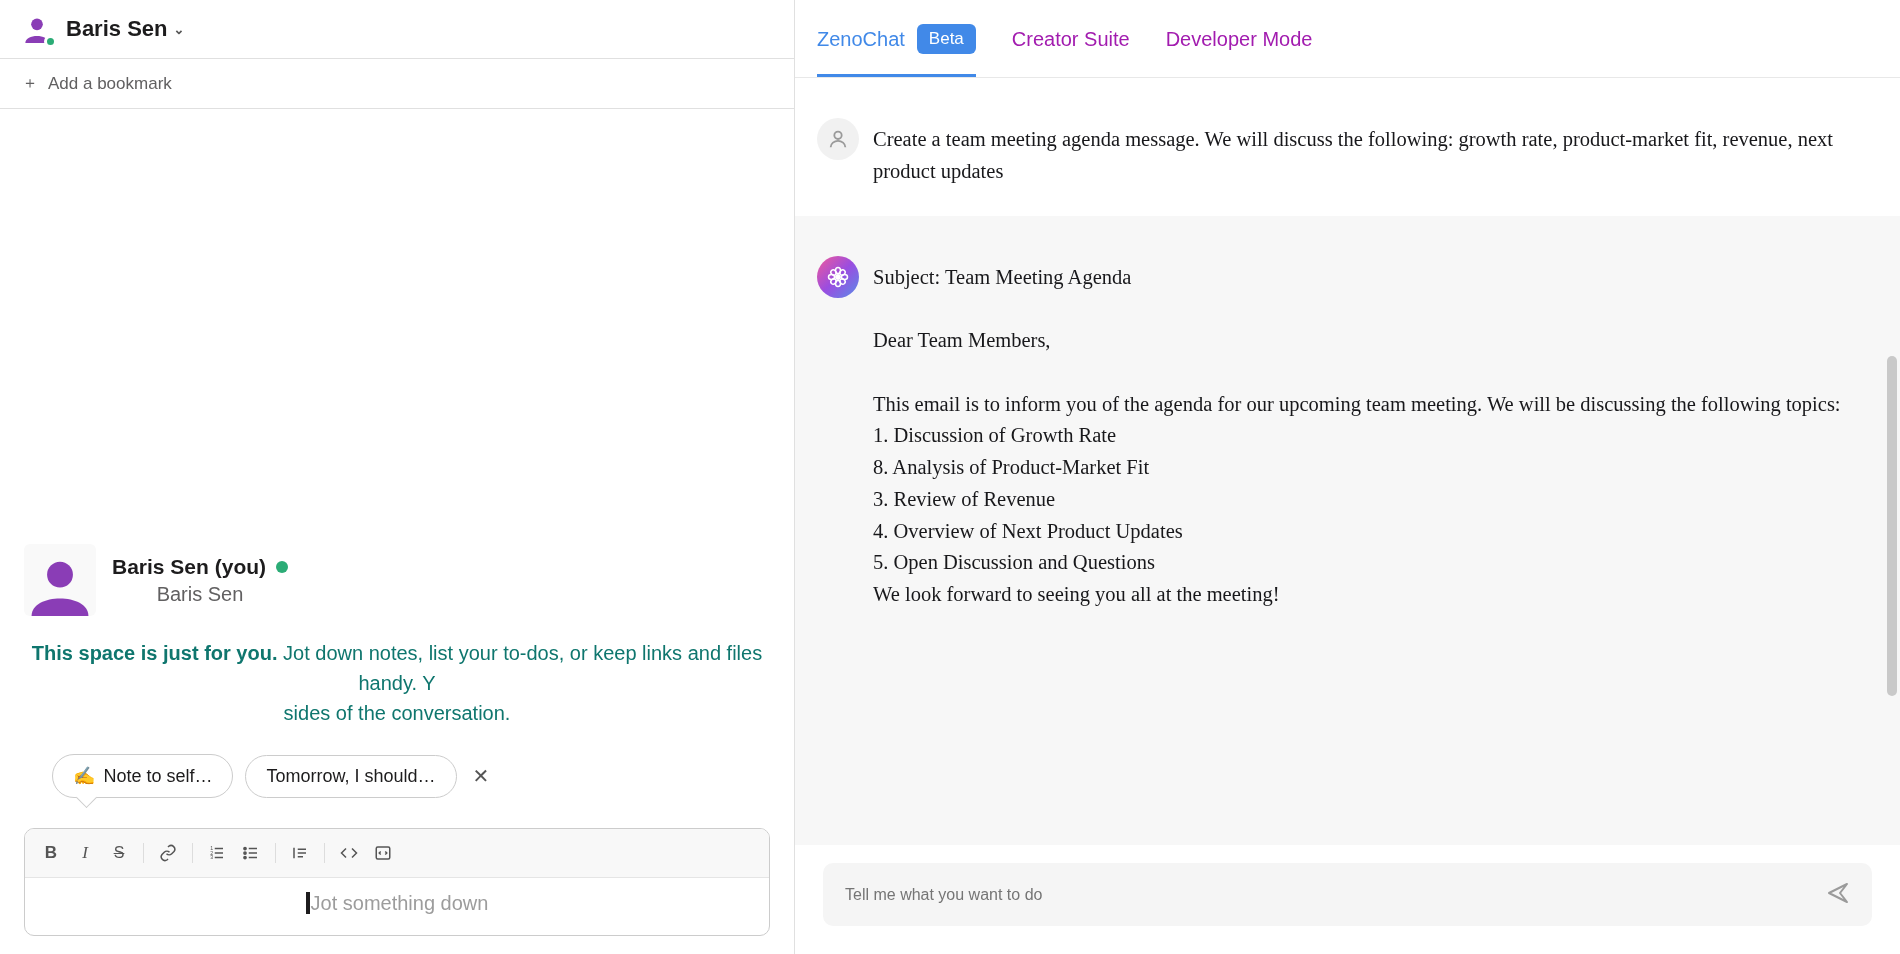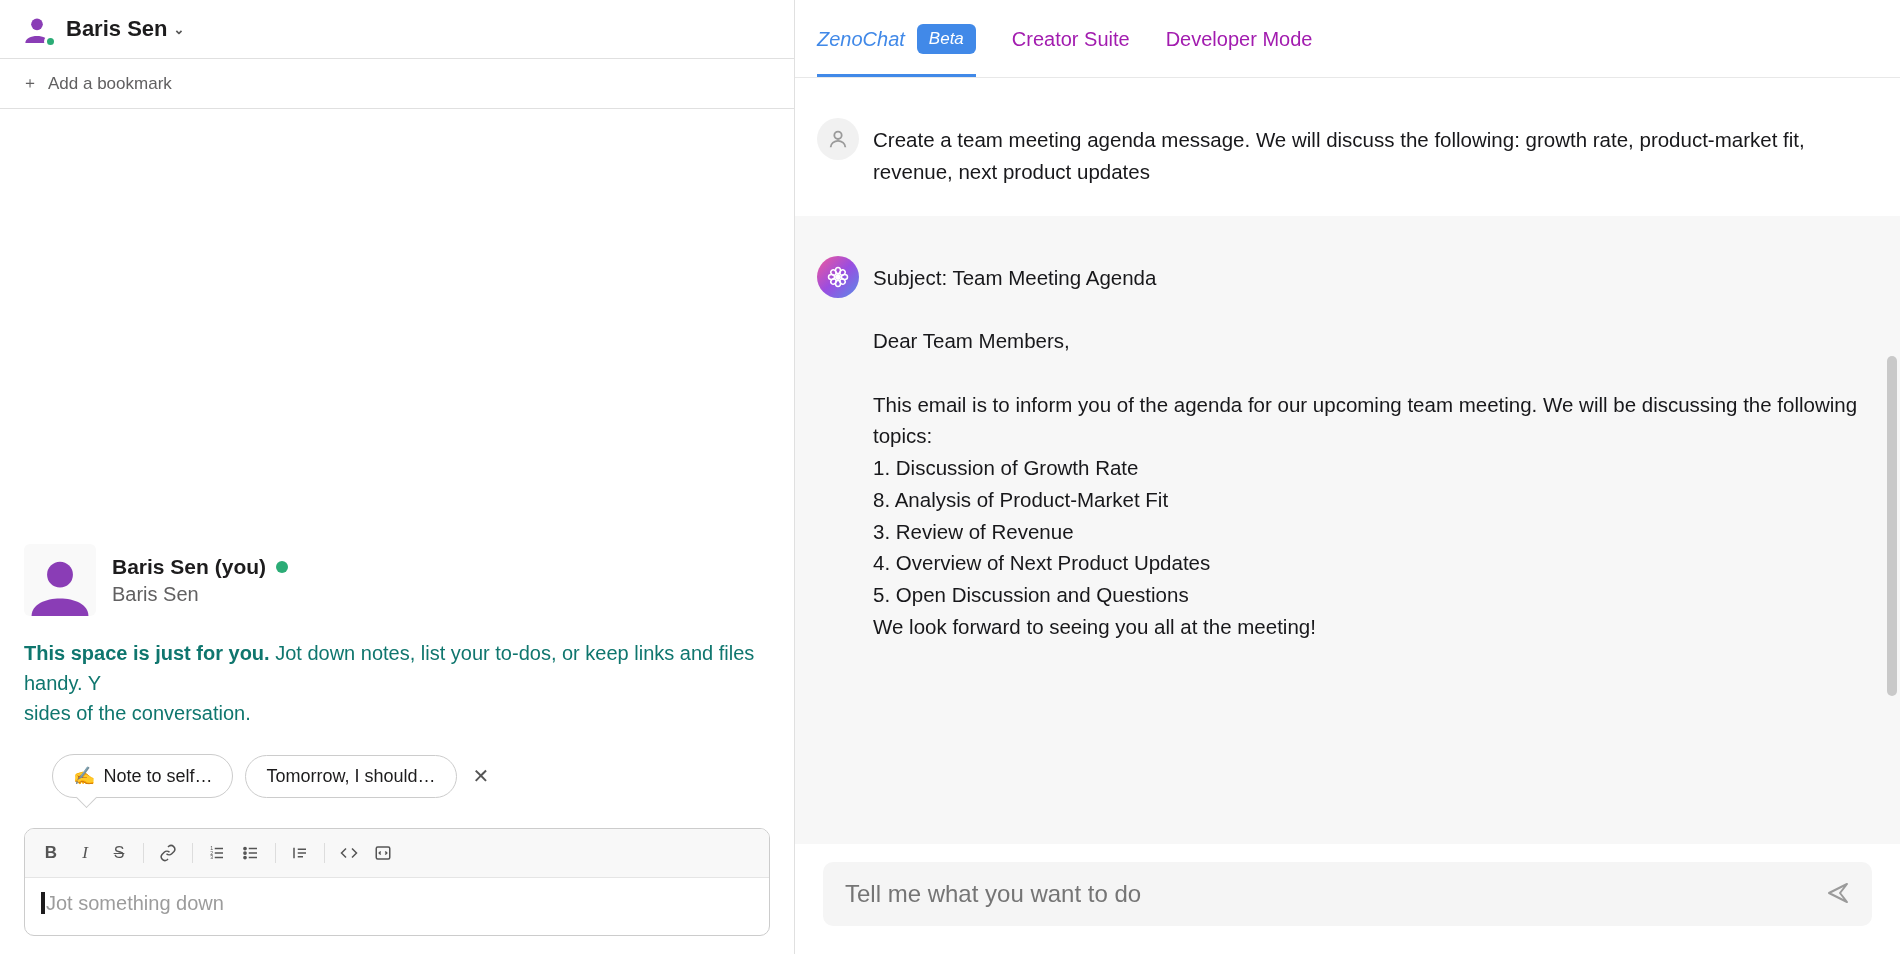--- a/index.html
+++ b/index.html
@@ -80,20 +80,21 @@
     font-size: 16px;
     color: #616061;
     font-weight: 400;
   }
   .self-space {
     flex: 1;
     padding: 18px 24px;
     display: flex;
     flex-direction: column;
     justify-content: flex-end;
+    text-align: center;
   }
   .profile-block {
     display: flex;
     gap: 16px;
     margin-bottom: 22px;
   }
   .profile-avatar {
     width: 72px;
     height: 72px;
     border-radius: 6px;
@@ -239,21 +240,20 @@
     padding-bottom: 20px;
     font-size: 20px;
     color: #a21caf;
     cursor: pointer;
     border-bottom: 3px solid transparent;
   }
   .tab.active {
     color: #4189e8;
     border-bottom-color: #4189e8;
     font-weight: 500;
-    font-style: italic;
   }
   .beta-badge {
     background: #4189e8;
     color: #fff;
     font-size: 17px;
     padding: 5px 12px;
     border-radius: 6px;
     font-weight: 500;
   }
   .chat-body {
@@ -285,20 +285,21 @@
   .avatar.user-av svg { width: 22px; height: 22px; }
   .avatar.ai-av {
     background: linear-gradient(135deg, #f15a9a, #9a4de0, #5a8de8);
   }
   .avatar.ai-av svg { width: 24px; height: 24px; }
   .msg-content {
     font-size: 20.5px;
     line-height: 1.55;
     color: #18181b;
     padding-top: 6px;
+    font-family: Liberation Serif, serif;
   }
   .scrollbar-fake {
     position: absolute;
     right: 3px;
     top: 278px;
     width: 10px;
     height: 340px;
     background: #c9c9c9;
     border-radius: 5px;
   }
@@ -311,21 +312,21 @@
     border-radius: 10px;
     display: flex;
     align-items: center;
     padding: 18px 22px;
     gap: 12px;
   }
   .input-bar input {
     flex: 1;
     border: none;
     background: transparent;
-    font-size: 24px;
+    font-size: 16px;
     color: #be185d;
     outline: none;
   }
   .send-icon {
     color: #9a9a9a;
     cursor: pointer;
   }
   .send-icon svg { width: 24px; height: 24px; }
 </style>
 </head>

